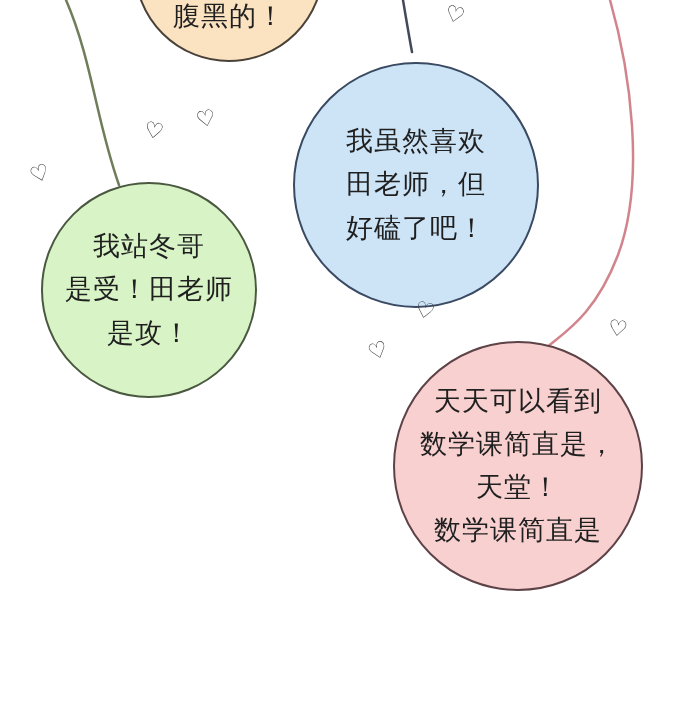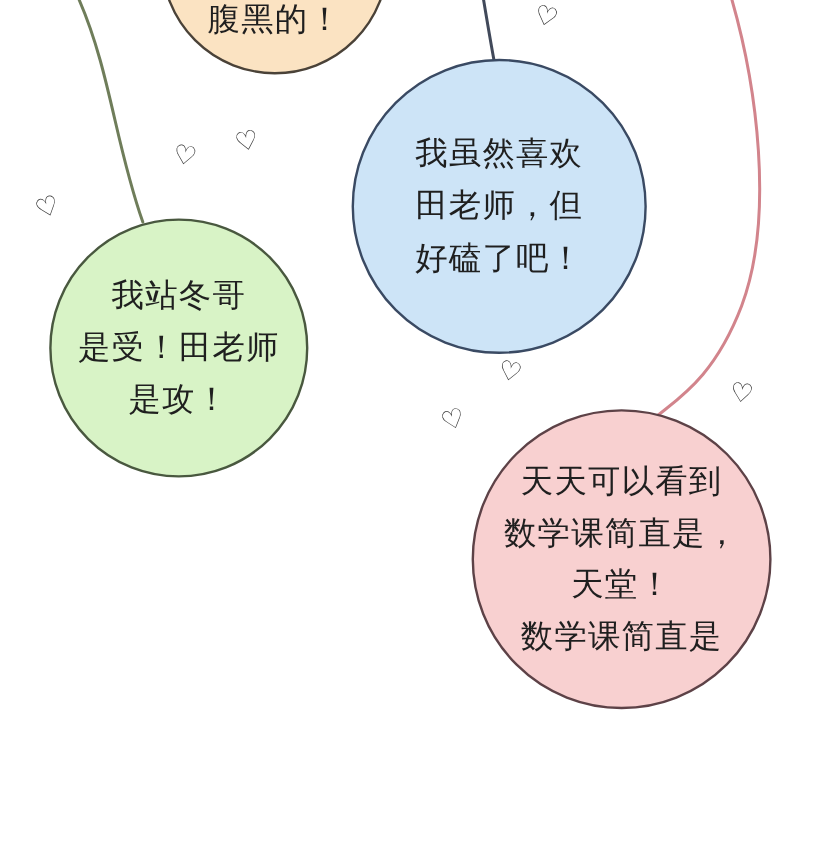--- a/index.html
+++ b/index.html
@@ -5,20 +5,21 @@
   * { margin: 0; padding: 0; box-sizing: border-box; }
   html, body { background: #ffffff; }
   body { font-family: "DejaVu Sans", sans-serif; }
 
   .panel {
     position: relative;
     width: 680px;
     height: 704px;
     overflow: hidden;
     background: #ffffff;
+    font-family: Liberation Serif, serif;
   }
 
   .strings-layer {
     position: absolute;
     left: 0; top: 0;
     width: 680px; height: 704px;
     pointer-events: none;
   }
   .strings-layer path {
     fill: none;
@@ -42,21 +43,21 @@
     color: #1f1f1f;
     white-space: nowrap;
   }
 
   .balloon.peach {
     left: 134px; top: -128px;
     width: 190px; height: 190px;
     align-items: flex-end;
     padding-bottom: 22px;
   }
-  .balloon.blue  { left: 293px; top: 49px;  width: 246px; height: 246px; }
+  .balloon.blue  { left: 293px; top: 62px;  width: 246px; height: 246px; }
   .balloon.green { left: 41px;  top: 182px; width: 216px; height: 216px; }
   .balloon.pink  { left: 393px; top: 341px; width: 250px; height: 250px; }
 
   .heart {
     position: absolute;
     font-size: 22px;
     color: #3a3a3a;
     line-height: 1;
     user-select: none;
   }

